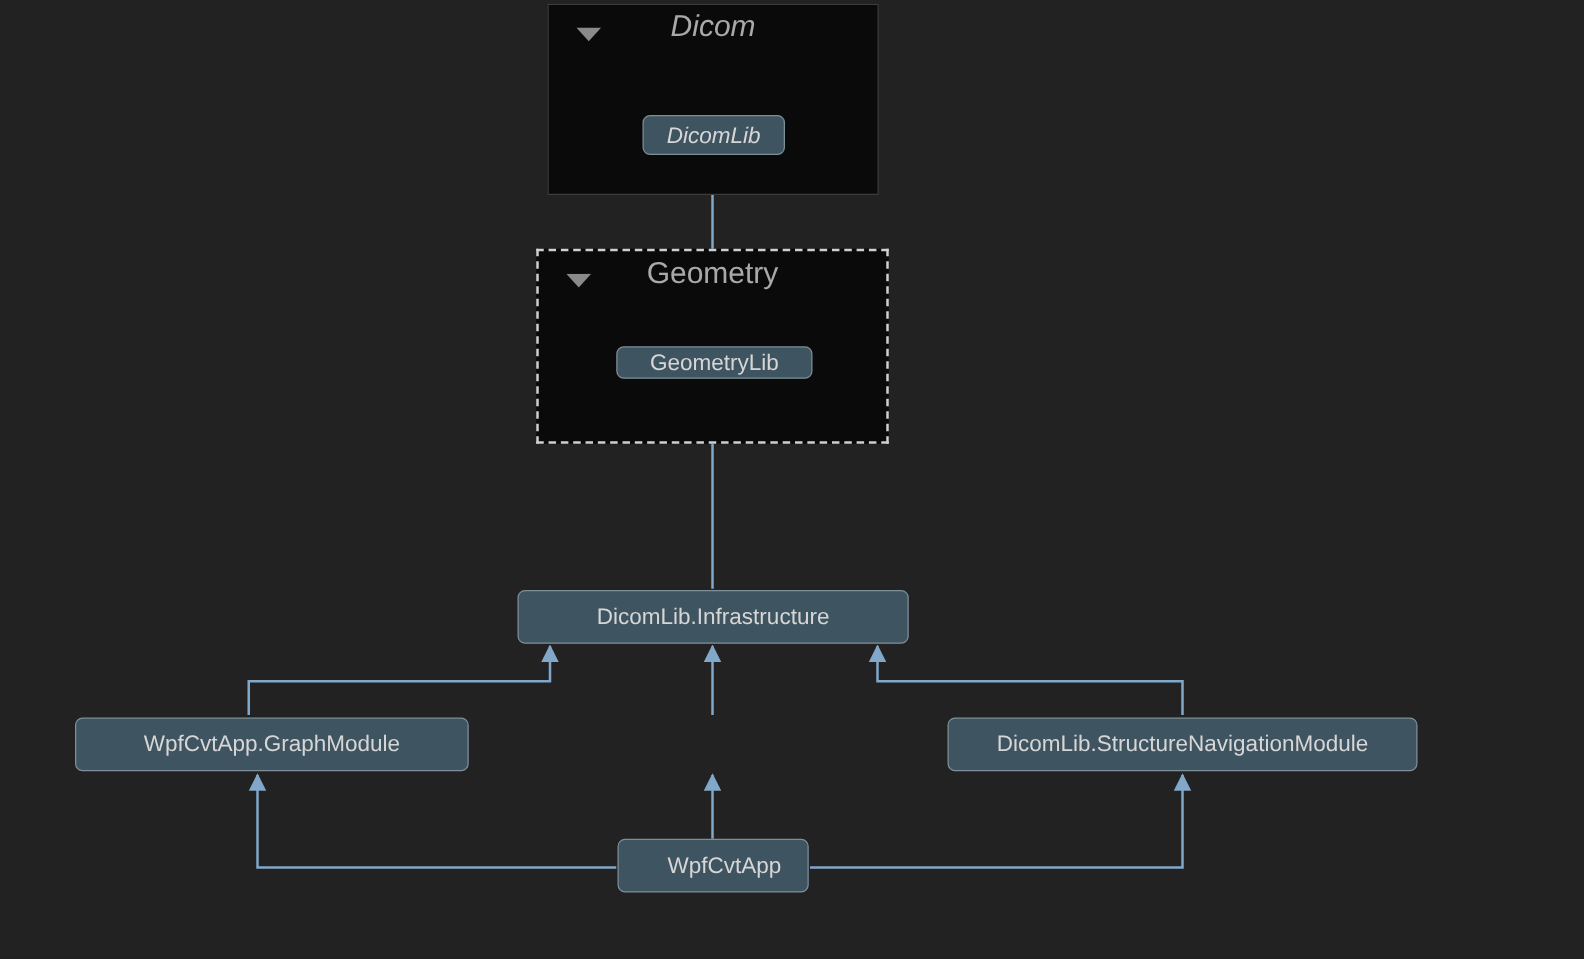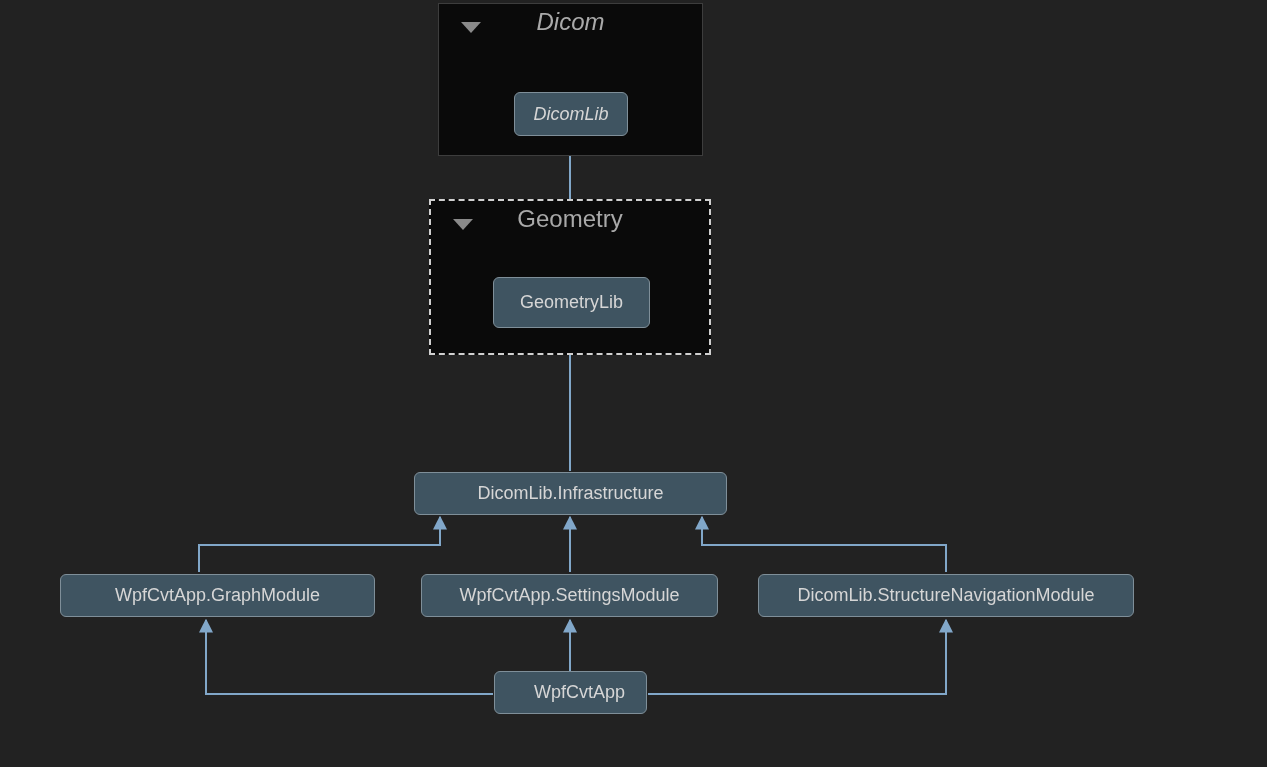--- a/index.html
+++ b/index.html
@@ -98,36 +98,35 @@
     </g>
   </svg>
 
   <div class="group" style="left:438px; top:3px; width:265px; height:153px;font-style:italic;">
     <div class="group-title">Dicom</div>
     <div class="chevron">
       <svg width="20" height="12">
           <polygon points="0,0 20,0 10,11" fill="#8a8a8a"></polygon>
         </svg>
     </div>
-    <div class="node" style="left:75px; top:88px; width:114px; height:44px;">DicomLib</div>
+    <div class="node" style="left:75px; top:88px; width:114px; height:32px;">DicomLib</div>
   </div>
 
   <div class="group selected" style="left:429px; top:199px; width:282px; height:156px;">
     <div class="group-title">Geometry</div>
     <div class="chevron">
       <svg width="20" height="12">
           <polygon points="0,0 20,0 10,11" fill="#8a8a8a"></polygon>
         </svg>
     </div>
-    <div class="node" style="left:62px; top:76px; width:157px; height:51px;">GeometryLib</div>
+    <div class="node" style="left:62px; top:76px; width:157px; height:26px;">GeometryLib</div>
   </div>
 
   <div class="node" style="left:414px; top:472px; width:313px; height:43px;">DicomLib.Infrastructure</div>
 
   <div class="node" style="left:60px; top:574px; width:315px; height:43px;">WpfCvtApp.GraphModule</div>
 
-  <div class="node" style="left:421px; top:574px; width:297px; height:43px;">WpfCvtApp.SettingsModule</div>
 
   <div class="node" style="left:758px; top:574px; width:376px; height:43px;">DicomLib.StructureNavigationModule</div>
 
   <div class="node" style="left:494px; top:671px; width:153px; height:43px;padding-left:32px;">WpfCvtApp</div>
 
 </div>
 
 </body></html>

